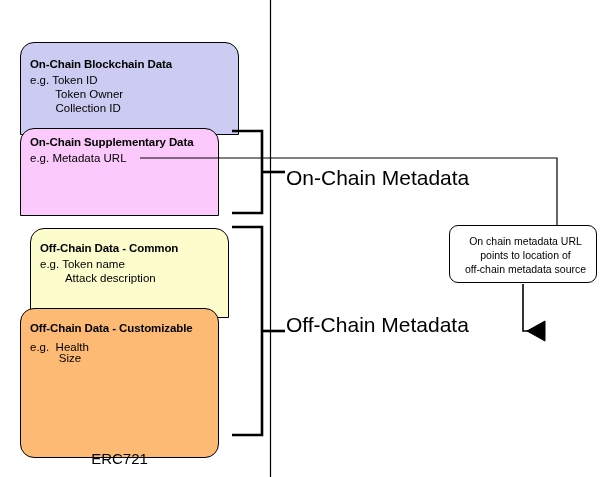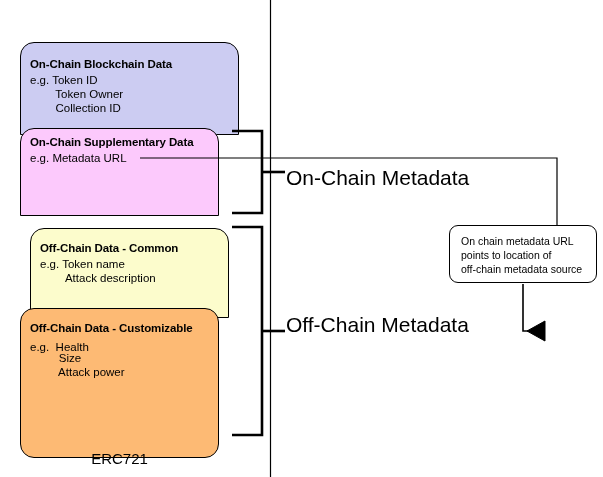--- a/index.html
+++ b/index.html
@@ -83,20 +83,21 @@
   #onchain-label { left: 286px; top: 166px; }
   #offchain-label { left: 286px; top: 313px; }
 
   #note-box {
     position: absolute;
     left: 449px; top: 225px; width: 148px; height: 58px;
     box-sizing: border-box;
     background: #ffffff;
     border: 1.4px solid #000000;
     border-radius: 9px;
+    text-align: center;
   }
   #note-text {
     position: absolute;
     left: 11px; top: 8px; right: 6px;
     font-size: 10.5px;
     line-height: 14px;
     color: #000000;
     white-space: pre-line;
   }
   svg#lines {
@@ -126,21 +127,20 @@
   <div class="box" id="common-box">
     <div class="box-text box-title" style="top:12px;">Off-Chain Data - Common</div>
     <div class="box-text box-eg" style="top:28px;">e.g. Token name</div>
     <div class="box-text box-eg" style="top:42px;">        Attack description</div>
   </div>
 
   <div class="box" id="customizable-box">
     <div class="box-text box-title" style="top:12px;">Off-Chain Data - Customizable</div>
     <div class="box-text box-eg" style="top:24px;margin-top:7px;">e.g.  Health</div>
     <div class="box-text box-eg" style="top:42px;">         Size</div>
-    <div class="box-text box-eg" style="top:56px;">         Attack power</div>
   </div>
 
   <div id="erc721-label">ERC721</div>
 
   <svg id="lines" viewBox="0 0 603 477">
 
     <line x1="270.5" y1="0" x2="270.5" y2="477" stroke="#000000" stroke-width="1.2"></line>
 
     <path d="M 232 131 L 262 131 L 262 213 L 232 213" fill="none" stroke="#000000" stroke-width="2.6" stroke-linecap="butt"></path>
     <line x1="262" y1="172" x2="285" y2="172" stroke="#000000" stroke-width="2.6"></line>

